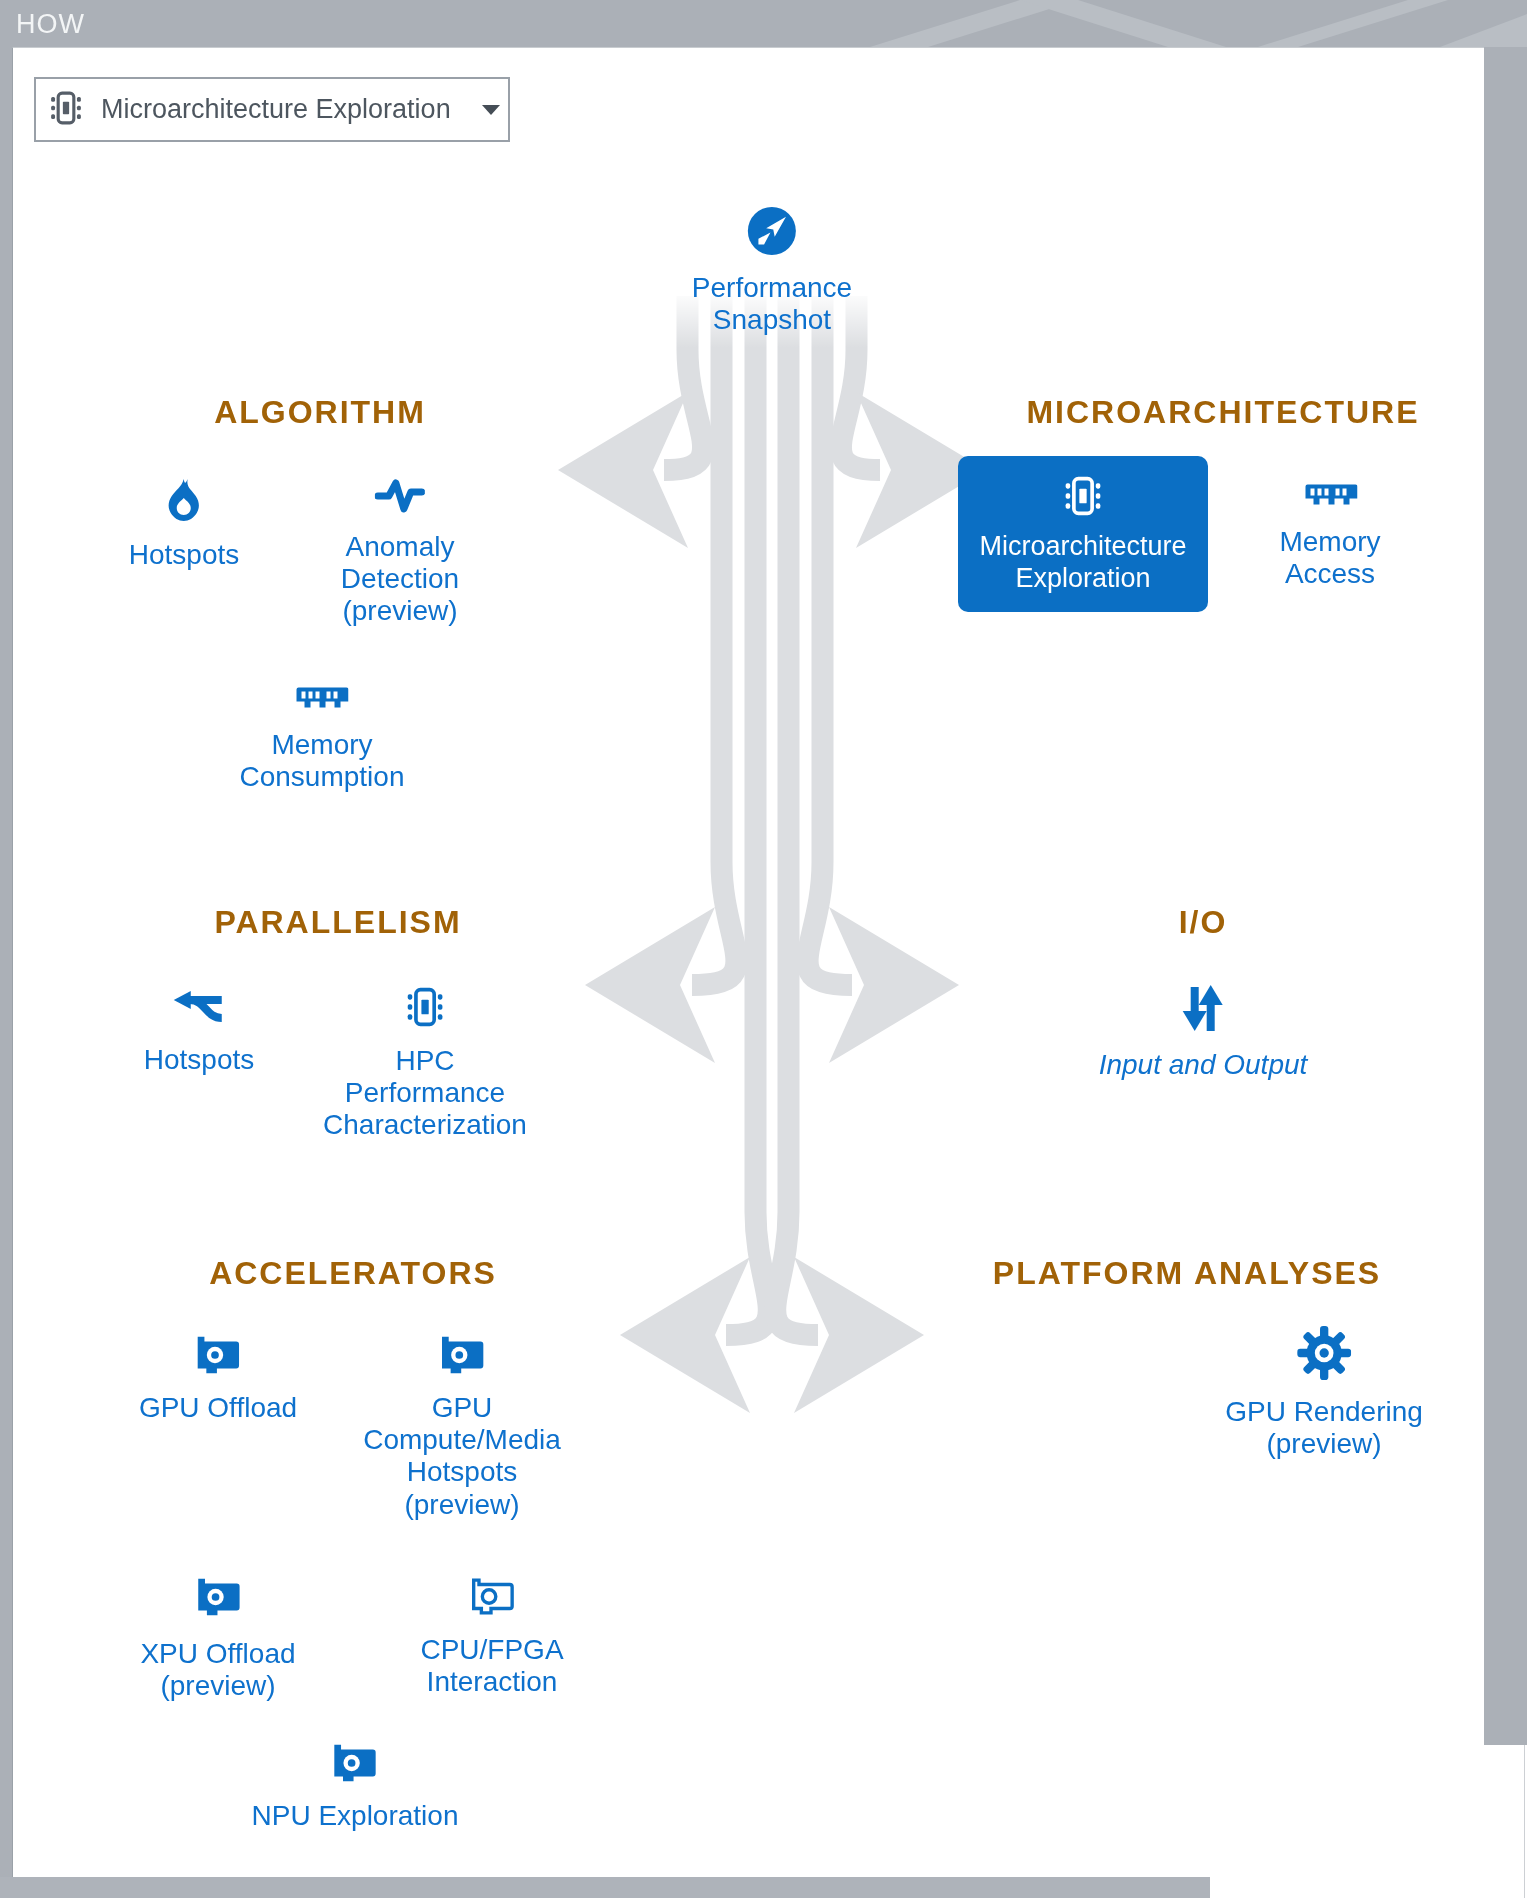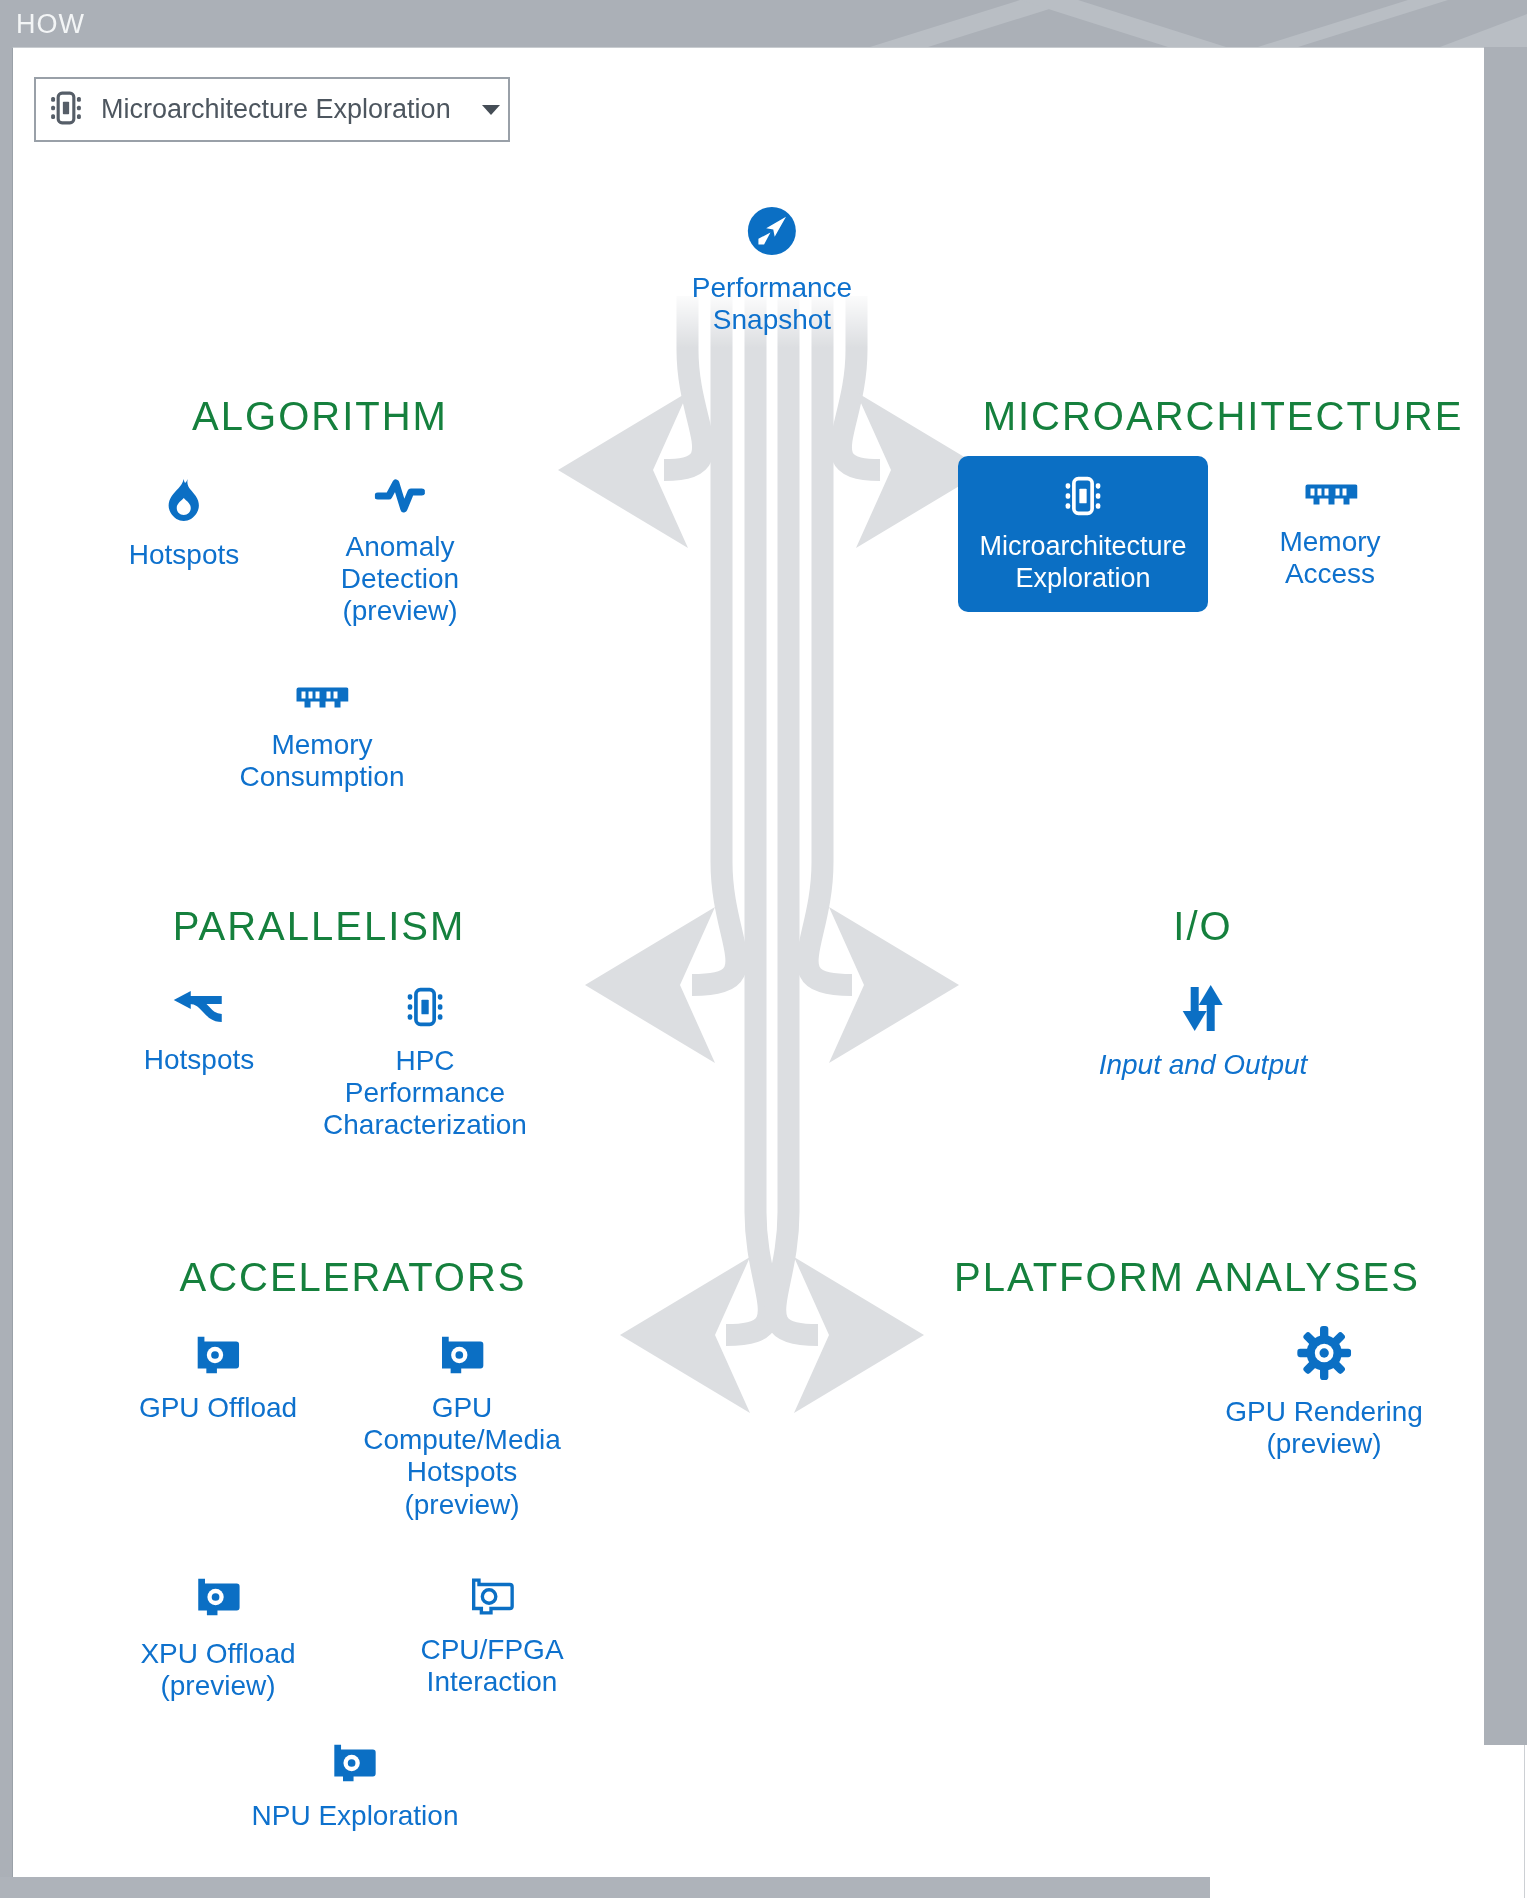--- a/index.html
+++ b/index.html
@@ -32,22 +32,22 @@
   .selector{
     position:absolute;left:34px;top:77px;width:476px;height:65px;background:#fff;
     border:2px solid #99a0a8;box-sizing:border-box;display:flex;align-items:center;
     gap:17px;padding-left:12px;cursor:pointer;z-index:2;
   }
   .selector-value{color:#4d565f;font-size:27px;white-space:nowrap;}
   .caret{width:0;height:0;border-left:9px solid transparent;border-right:9px solid transparent;
     border-top:10px solid #454d56;margin-left:14px;}
   
   .heading{
-    position:absolute;transform:translateX(-50%);color:#15803d;font-size:40px;
-    font-weight:400;letter-spacing:2px;white-space:nowrap;z-index:2;
+    position:absolute;transform:translateX(-50%);color:#a16207;font-size:32px;
+    font-weight:700;letter-spacing:2px;white-space:nowrap;z-index:2;
   }
   
   .item{
     position:absolute;transform:translateX(-50%);display:flex;flex-direction:column;
     align-items:center;gap:12px;cursor:pointer;z-index:2;
   }
   .item .label{
     color:#0e71cd;font-size:28px;line-height:1.15;text-align:center;white-space:pre-line;
   }
   .root-node .label{font-size:28px;}
@@ -133,21 +133,21 @@
           <polygon points="25,27 29,40 25,44 21,40"></polygon>
         </g>
       </svg>
     </span>
     <div class="label">Performance
 Snapshot</div>
   </div>
 
   <div class="heading" style="left:320px;top:394px;">ALGORITHM</div>
   <div class="heading" style="left:1223px;top:394px;">MICROARCHITECTURE</div>
-  <div class="heading" style="left:319px;top:904px;">PARALLELISM</div>
+  <div class="heading" style="left:338px;top:904px;">PARALLELISM</div>
   <div class="heading" style="left:1203px;top:904px;">I/O</div>
   <div class="heading" style="left:353px;top:1255px;">ACCELERATORS</div>
   <div class="heading" style="left:1187px;top:1255px;">PLATFORM ANALYSES</div>
 
   <div class="item" style="left:184px;top:477px;">
     <span>
       <svg width="44" height="46" viewBox="0 0 44 46">
         <path fill="#0b6fc4" fill-rule="evenodd" d="M22 2 C20 10 14 13 10 19 C6 25 6 31 9 36 C12 41 17 44 22 44 C27 44 32 41 35 36 C38 31 38 25 34 19 C30 13 24 10 26 2 C24 6 23 8 22 2 Z M22 38 C18 38 15 35 15 31 C15 27 18 25 22 21 C26 25 29 27 29 31 C29 35 26 38 22 38 Z"></path>
       </svg>
     </span>

